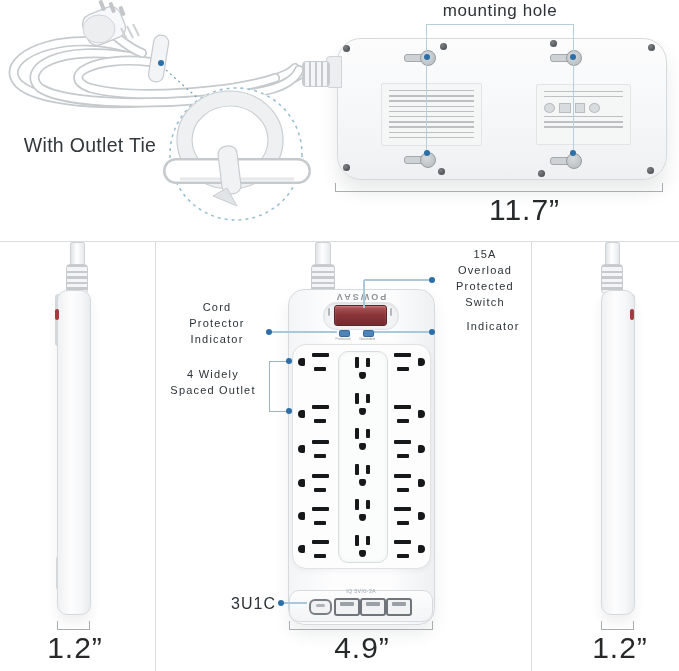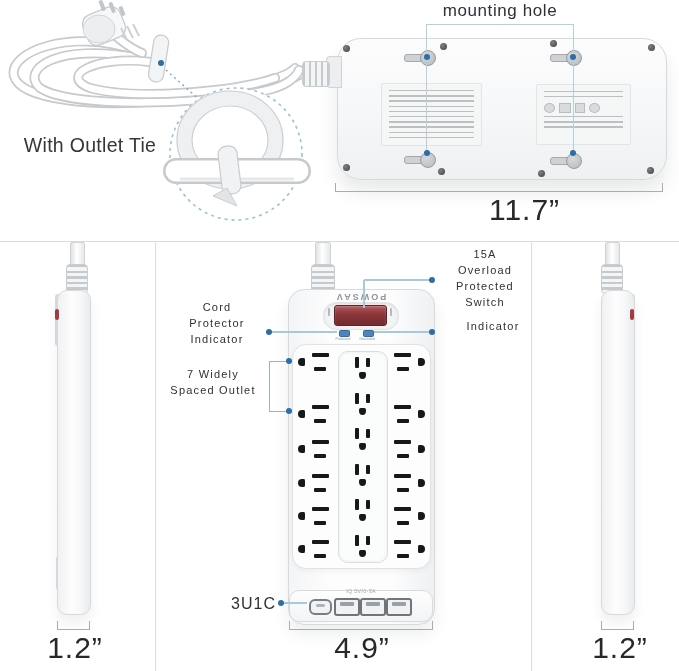--- a/index.html
+++ b/index.html
@@ -332,21 +332,21 @@
   <div class="abs lead" style="left:270px;top:331px;width:67px;height:1.5px;"></div>
   <div class="abs dot" style="left:266px;top:329px;"></div>
 
   <div class="abs callout" style="left:434px;top:318px;width:118px;">
     <div>Indicator</div>
   </div>
   <div class="abs lead" style="left:374px;top:331px;width:58px;height:1.5px;"></div>
   <div class="abs dot" style="left:429px;top:329px;"></div>
 
   <div class="abs callout" style="left:158px;top:366px;width:110px;">
-    <div>7 Widely</div>
+    <div>4 Widely</div>
     <div>Spaced Outlet</div>
   </div>
   <div class="abs lead-gray" style="left:269px;top:361px;width:1.2px;height:51px;"></div>
   <div class="abs lead-gray" style="left:270px;top:361px;width:20px;height:1.2px;"></div>
   <div class="abs lead-gray" style="left:270px;top:411px;width:20px;height:1.2px;"></div>
   <div class="abs dot" style="left:286px;top:358px;"></div>
   <div class="abs dot" style="left:286px;top:408px;"></div>
 
   <div class="abs u3" style="left:226px;top:595px;width:50px;">3U1C</div>
   <div class="abs lead" style="left:282px;top:602px;width:25px;height:1.5px;"></div>

